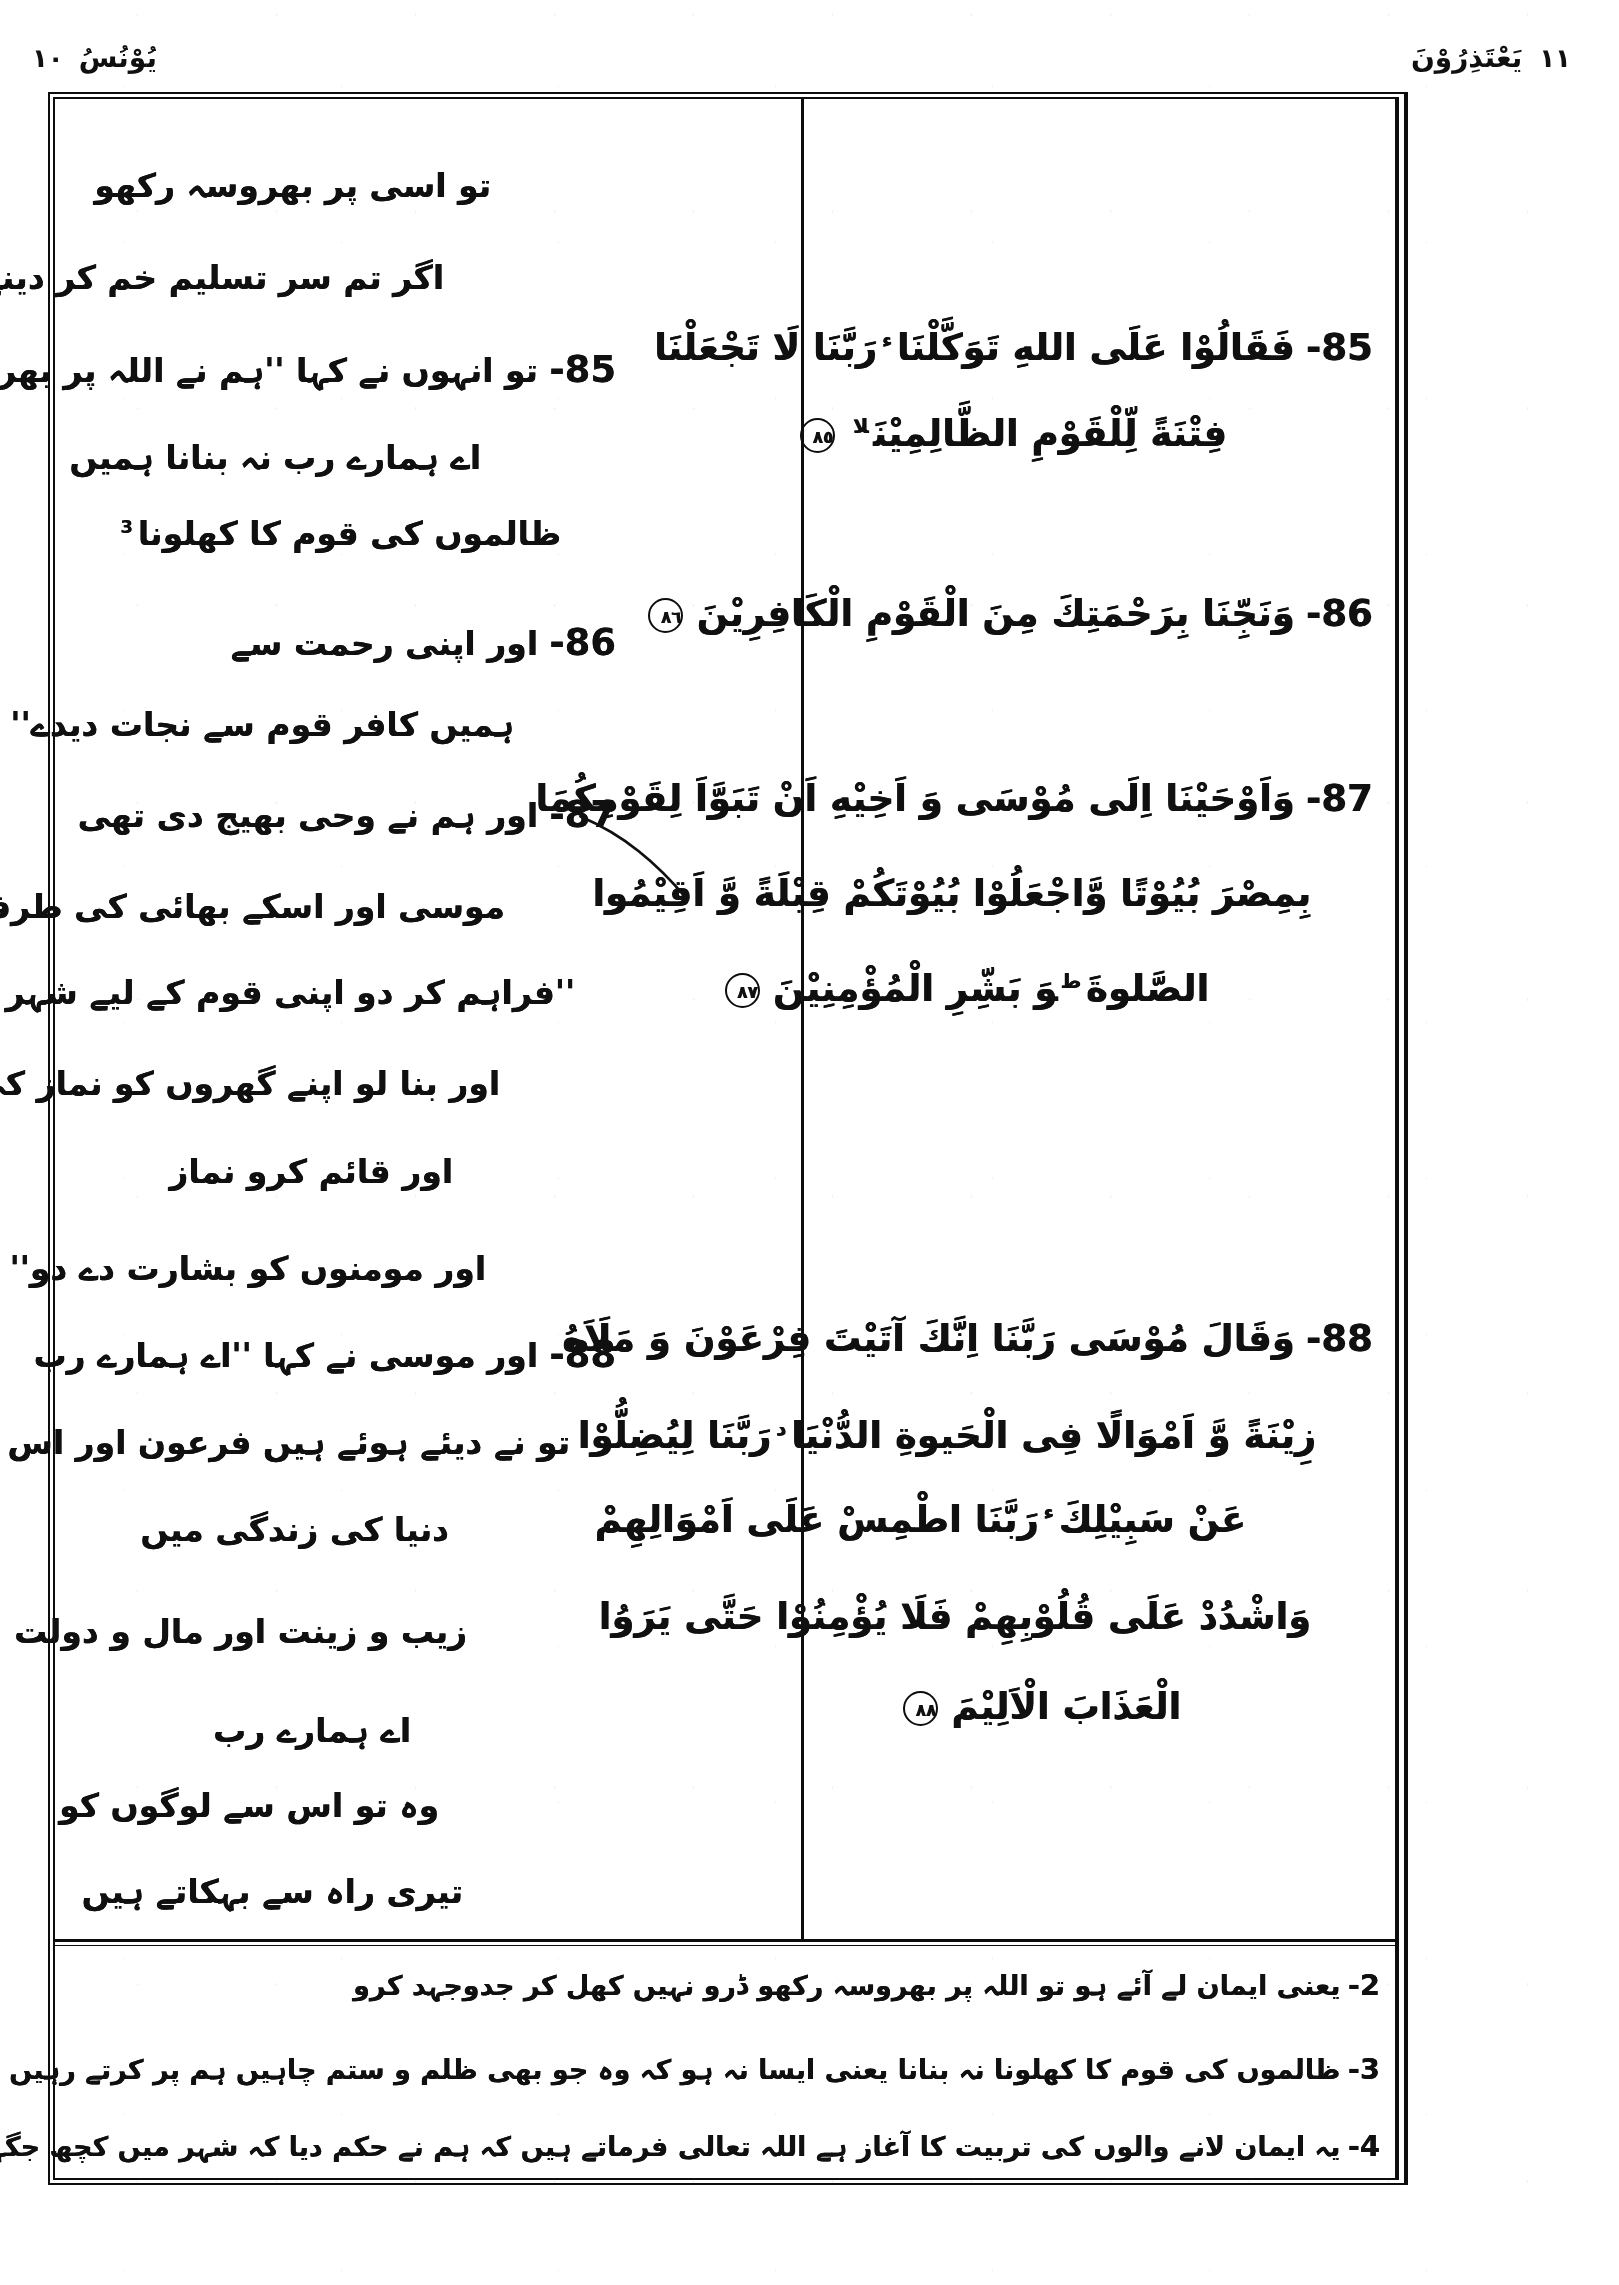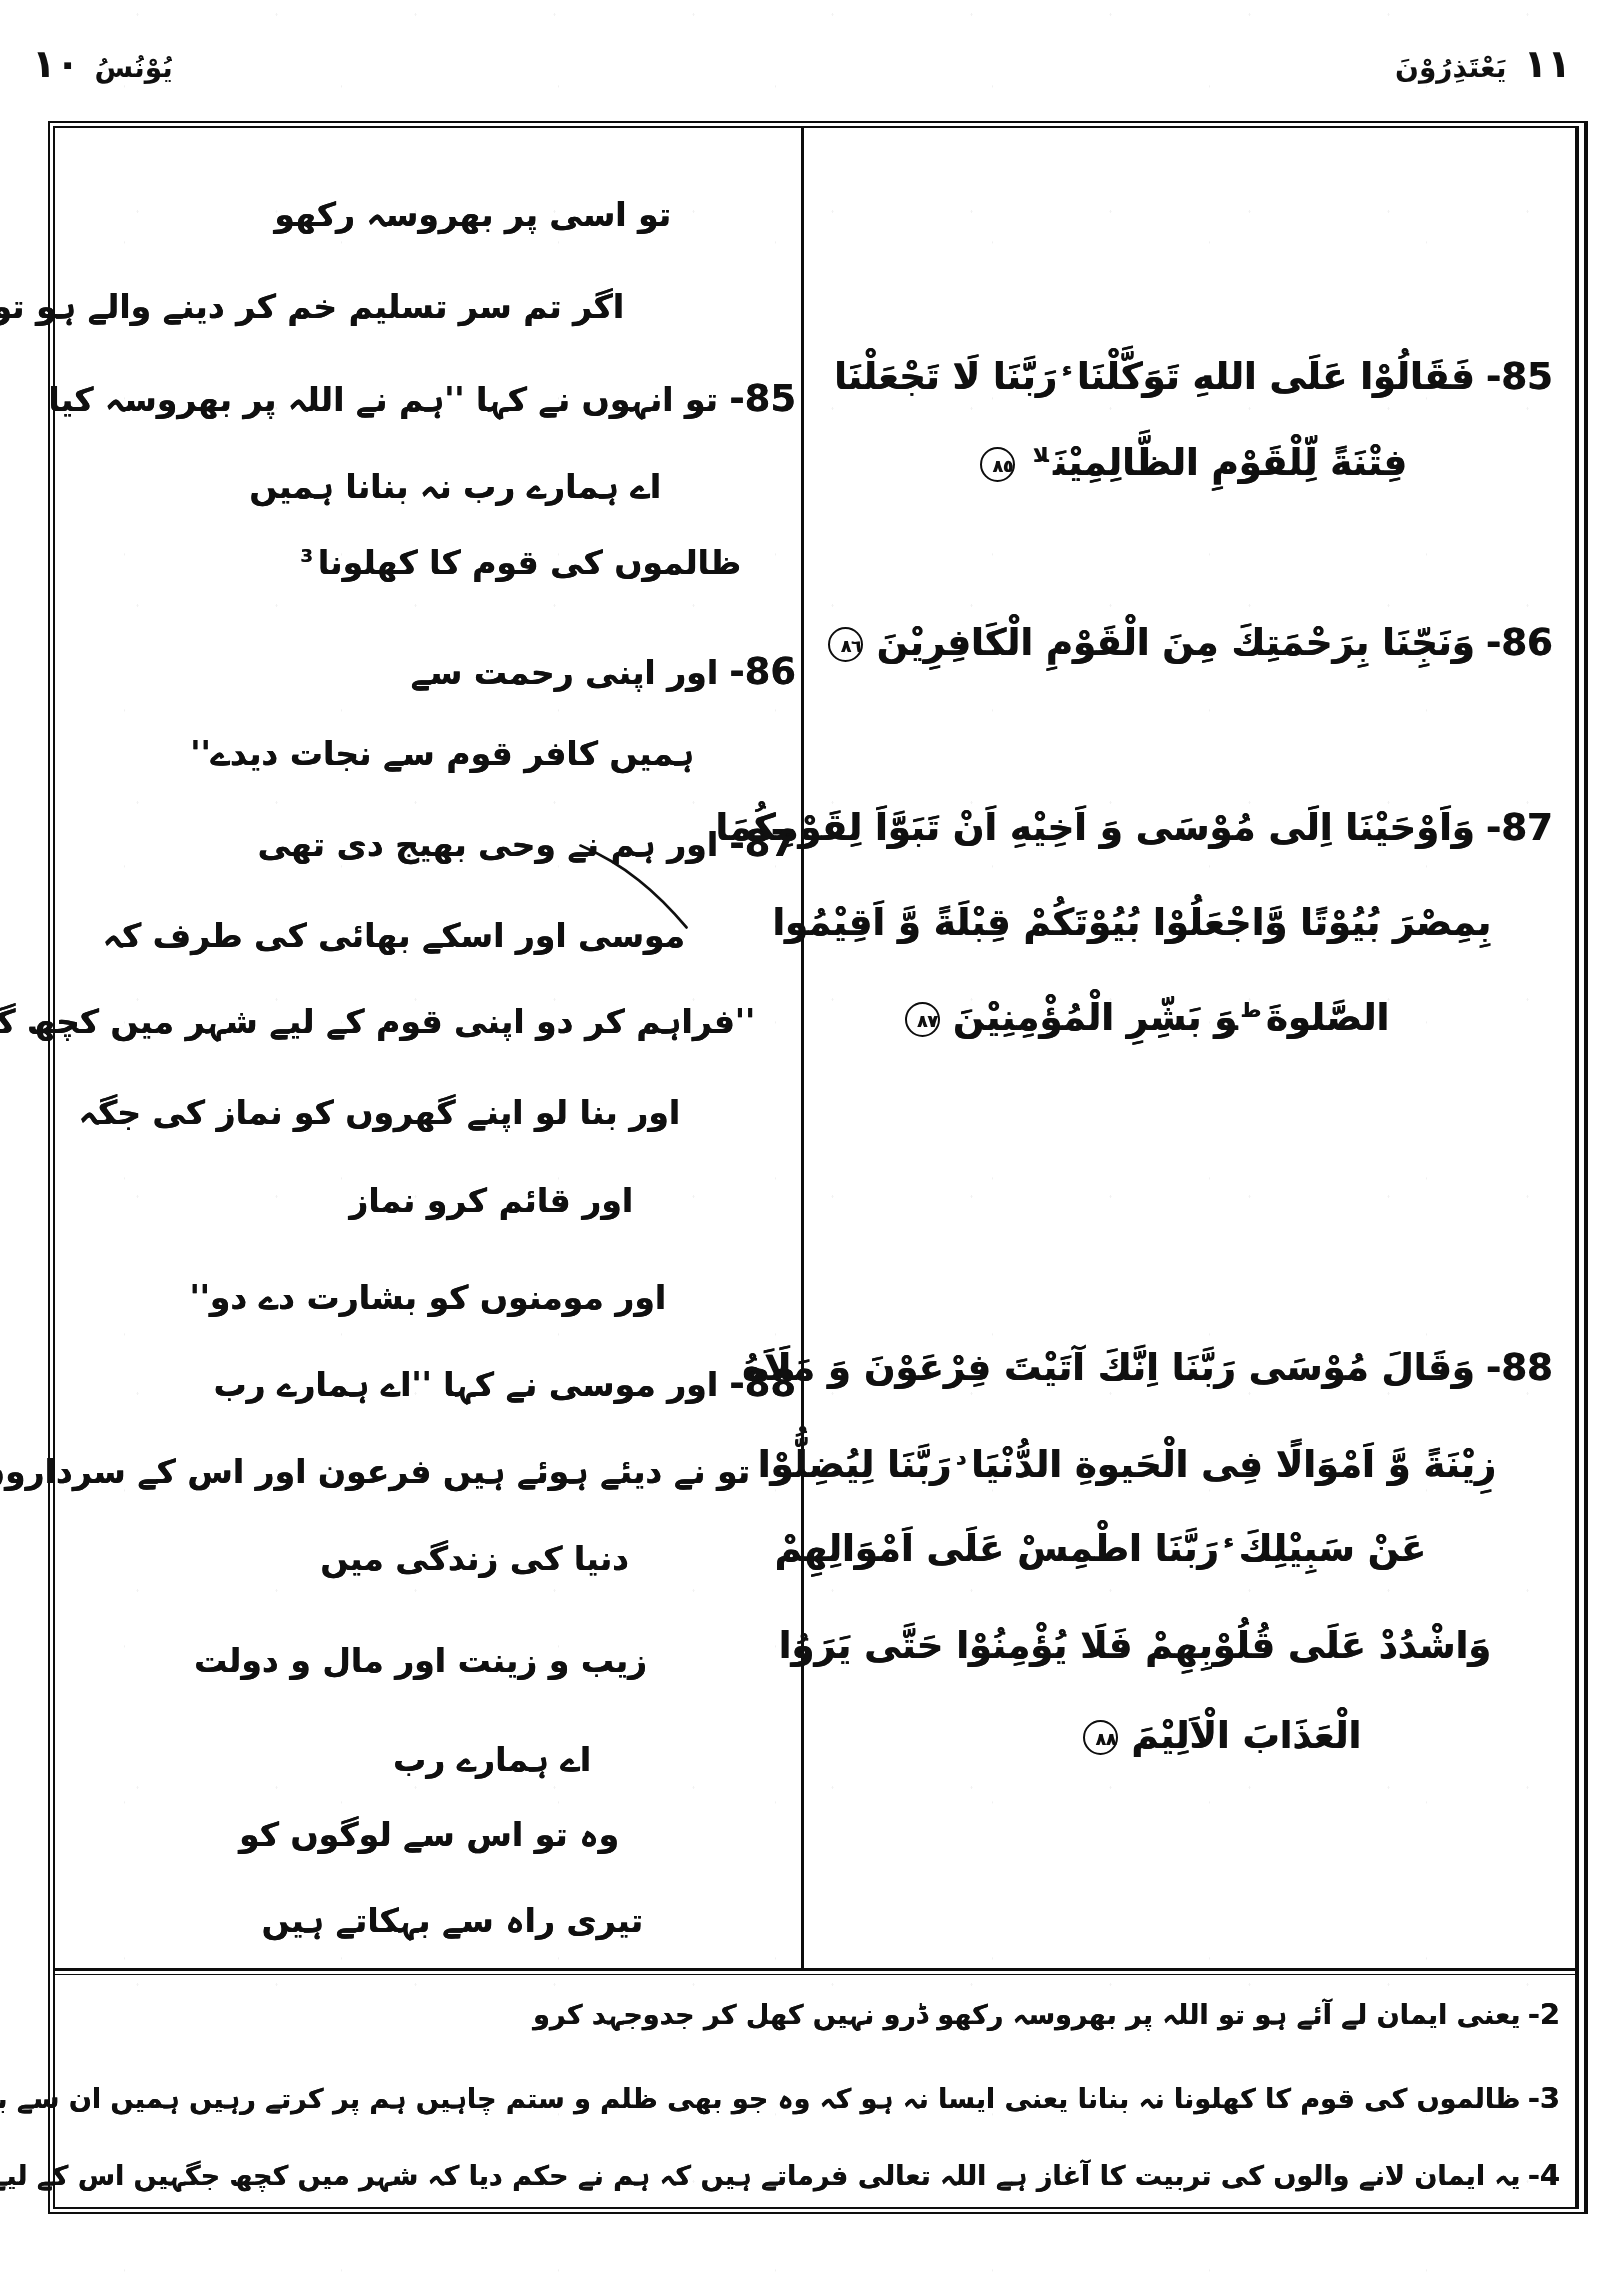--- a/index.html
+++ b/index.html
@@ -8,25 +8,25 @@
     overflow:hidden;font-family:"DejaVu Sans",sans-serif;color:#101010;
     background-image:radial-gradient(rgba(0,0,0,.06) 0.9px, transparent 1.1px),
                      radial-gradient(rgba(0,0,0,.05) 0.9px, transparent 1.1px);
     background-size:217px 156px, 139px 197px;
     background-position:16px 8.4px, 68px 113px;
   }
   
   .hdr-left{position:absolute;left:32px;top:41px;display:flex;align-items:baseline;gap:15px;direction:ltr;}
   .hdr-right{position:absolute;right:48px;top:41px;display:flex;align-items:baseline;gap:17px;direction:ltr;}
   .hword{font-size:28px;font-weight:bold;white-space:nowrap;}
-  .hnum{font-size:39px;font-weight:bold;}
+  .hnum{font-size:26px;font-weight:bold;}
   .hdr-center{position:absolute;left:667px;top:34px;}
   
   .box{
-    position:absolute;left:48px;top:121px;width:1540px;height:2093px;
+    position:absolute;left:48px;top:92px;width:1360px;height:2093px;
     border:7.5px double #0d0d0d;border-right-width:13px;box-sizing:border-box;
   }
   .divider{position:absolute;left:746px;top:0;width:2.8px;height:1840px;background:#0d0d0d;}
   .fnsep{position:absolute;left:0;right:0;top:1840px;height:6.5px;border-top:3.7px solid #0d0d0d;border-bottom:1.9px solid #0d0d0d;box-sizing:border-box;}
   
   .line{position:absolute;direction:rtl;white-space:nowrap;font-weight:bold;line-height:1.25;}
   .ar{font-size:37px;text-shadow:0.6px 0 0 currentColor;}
   .ur{font-size:33px;text-shadow:0.3px 0 0 currentColor;}
   .fn{font-size:27px;text-shadow:0.3px 0 0 currentColor;}
   .vnum{font-size:37px;padding-left:11.2px;letter-spacing:0.9px;}

